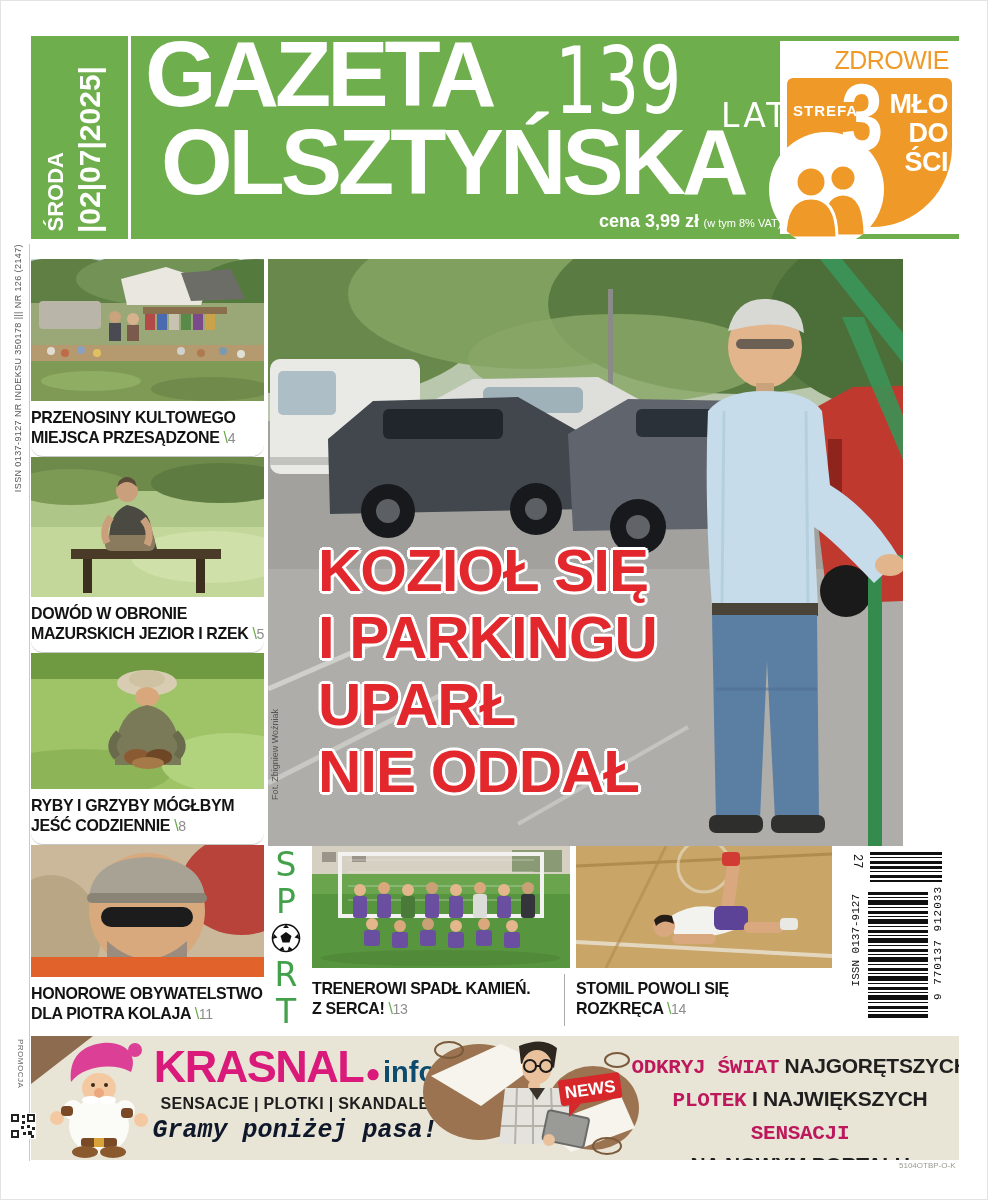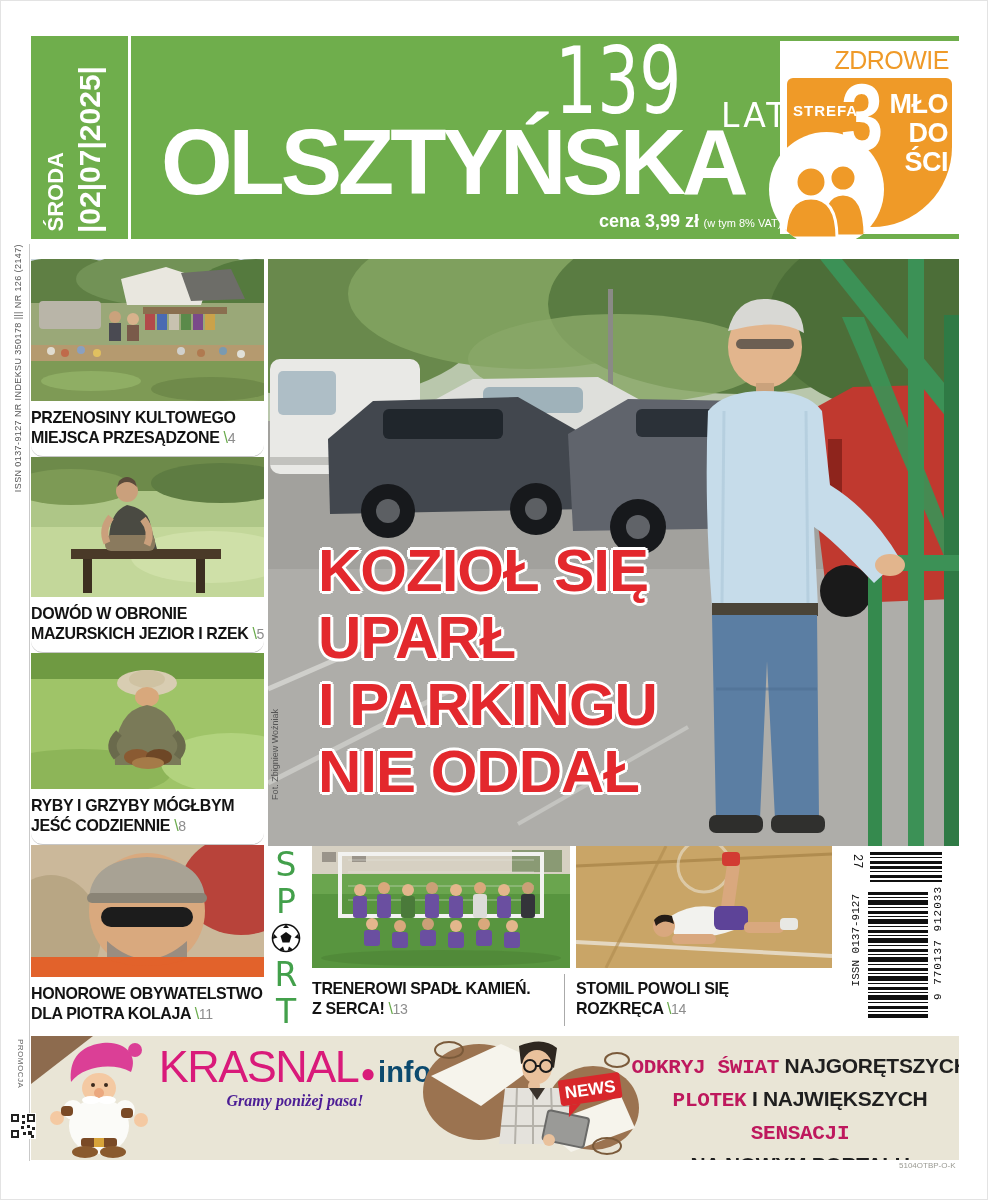--- a/index.html
+++ b/index.html
@@ -43,21 +43,21 @@
   .story{border-bottom:1px solid #c6c6c6;border-radius:12px;}
   .story:last-child{border-bottom:none;}
   .photo{position:relative;overflow:hidden;line-height:0;}
   .caption{margin:0;padding:7px 0 9px;font-size:17px;line-height:19.5px;font-weight:700;color:#131313;
            letter-spacing:-.4px;transform:scaleX(.94);transform-origin:0 0;width:107%;}
   .ref{font-weight:400;white-space:nowrap;}
   .ref-slash{color:#69aa4b;}
   .ref-num{color:#8d8d8d;font-size:15px;}
 
   
-  .main-photo{position:absolute;left:267px;top:258px;width:691px;height:587px;overflow:hidden;line-height:0;}
+  .main-photo{position:absolute;left:267px;top:258px;width:635px;height:587px;overflow:hidden;line-height:0;}
   .credit{position:absolute;left:3px;top:450px;font-size:9px;color:#555;line-height:1;}
   .main-headline{position:absolute;left:50px;top:278px;line-height:67px;font-size:60px;font-weight:700;
     color:#e3282d;letter-spacing:-1px;white-space:nowrap;
     text-shadow:-3px 0 0 #fff,3px 0 0 #fff,0 -3px 0 #fff,0 3px 0 #fff,-2px -2px 0 #fff,2px 2px 0 #fff,-2px 2px 0 #fff,2px -2px 0 #fff;}
 
   
   .sport{position:absolute;left:267px;top:845px;width:691px;height:190px;}
   .sport-col{position:absolute;left:0;top:0;width:36px;text-align:center;color:#43a04b;
              font-family:"DejaVu Sans",sans-serif;font-size:33px;line-height:37px;}
   .sport-col .ball{display:block;margin:3px auto;line-height:0;}
@@ -75,42 +75,43 @@
     background:repeating-linear-gradient(180deg,#101010 0 3px,#fff 3px 5px,#101010 5px 6px,#fff 6px 8px,#101010 8px 13px,#fff 13px 15px,#101010 15px 16px,#fff 16px 19px);}
   .bc-ean{position:absolute;left:86px;top:38px;font-family:"Liberation Mono",monospace;font-size:11px;color:#111;letter-spacing:1px;}
 
   
   .banner{position:absolute;left:30px;top:1035px;width:928px;height:124px;background:#e9e5d6;overflow:hidden;}
   .corner-tri{position:absolute;left:0;top:0;width:62px;height:48px;background:#8d6b4e;
               clip-path:polygon(0 0,100% 0,0 100%);}
   .gnome{position:absolute;left:12px;top:2px;line-height:0;}
   .brand-block{position:absolute;left:118px;top:8px;width:292px;text-align:center;}
   .brand-line{display:flex;align-items:baseline;justify-content:center;gap:2px;}
-  .brand{font-size:45px;font-weight:400;letter-spacing:-1.5px;color:#d91a7a;line-height:1;}
+  .brand{font-size:45px;font-weight:700;letter-spacing:-1.5px;color:#d91a7a;line-height:1;}
   .brand-dot{font-size:26px;color:#d91a7a;line-height:1;}
   .brand-suffix{font-size:29px;font-weight:700;color:#0c4a6e;line-height:1;}
   .subline{margin-top:6px;font-size:16px;font-weight:700;color:#1e1e1e;letter-spacing:.3px;}
-  .slogan{margin-top:3px;font-family:Liberation Serif, serif;font-style:italic;font-weight:700;font-size:16px;color:#4c1d95;}
+  .slogan{margin-top:3px;font-family:Liberation Mono, monospace;font-style:italic;font-weight:700;font-size:25px;color:#0f172a;}
   .mid-art{position:absolute;left:390px;top:0;line-height:0;}
   .right-block{position:absolute;left:594px;top:14px;width:350px;text-align:center;
                font-size:21px;font-weight:700;line-height:31px;letter-spacing:-.3px;}
   .pink{color:#be185d;font-family:Liberation Mono, monospace;} .dark{color:#1f1f1f;}
 </style>
 </head>
 <body>
 
 <div class="page">
 
   <div class="edition vert">ISSN 0137-9127 NR INDEKSU 350178 ||| NR 126 (2147)</div>
   <div class="left-rule"></div>
 
   <header class="masthead">
     <div class="date-day vert">ŚRODA</div>
     <div class="date-nums vert">|02|07|2025|</div>
     <div class="date-sep"></div>
+    <div class="m-gazeta">GAZETA</div>
     <div class="m-139">139</div>
     <div class="m-lat">LAT</div>
     <div class="m-olsz">OLSZTYŃSKA</div>
     <div class="m-price">
       <span class="price-main">cena 3,99 zł</span>
       <span class="price-vat">(w tym 8% VAT)</span>
     </div>
 
     <div class="promo">
       <div class="promo-header">ZDROWIE</div>
@@ -304,22 +305,22 @@
         <rect x="444" y="344" width="106" height="13" fill="#4a4438"></rect>
         <path d="M444 356 L448 560 L492 560 L499 402 L507 560 L551 560 L549 356 Z" fill="#5b7ea3"></path>
         <path d="M448 430 L549 430" stroke="#4d6d90" stroke-width="3" opacity=".5"></path>
         <rect x="441" y="556" width="54" height="18" rx="7" fill="#2e2e2c"></rect>
         <rect x="503" y="556" width="54" height="18" rx="7" fill="#30302e"></rect>
         <ellipse cx="622" cy="306" rx="15" ry="11" fill="#e2b58d"></ellipse>
       </g>
     </svg>
     <div class="main-headline">
       <div>KOZIOŁ SIĘ</div>
+      <div>I PARKINGU</div>
       <div>UPARŁ</div>
-      <div>I PARKINGU</div>
       <div>NIE ODDAŁ</div>
     </div>
     <div class="credit vert">Fot. Zbigniew Woźniak</div>
   </figure>
 
   <section class="sport">
     <div class="sport-col">
       <span>S</span><br>
       <span>P</span>
       <span class="ball">
@@ -451,20 +452,21 @@
         <ellipse cx="70" cy="114" rx="13" ry="6" fill="#8a5a2e"></ellipse>
       </svg>
     </div>
 
     <div class="brand-block">
       <div class="brand-line">
         <span class="brand">KRASNAL</span>
           <span class="brand-dot">●</span>
           <span class="brand-suffix">info</span>
       </div>
+      <div class="subline">SENSACJE | PLOTKI | SKANDALE</div>
       <div class="slogan">Gramy poniżej pasa!</div>
     </div>
 
     <div class="mid-art">
       <svg width="218" height="124" viewBox="0 0 218 124">
         <ellipse cx="58" cy="56" rx="56" ry="48" fill="#9b7350"></ellipse>
         <ellipse cx="172" cy="72" rx="46" ry="42" fill="#9b7350"></ellipse>
         <polygon points="10,40 80,8 120,26 60,70" fill="#f6f4ec"></polygon>
         <polygon points="120,90 200,60 214,92 150,116" fill="#f6f4ec"></polygon>
         <ellipse cx="28" cy="14" rx="14" ry="8" fill="none" stroke="#7a5a3a" stroke-width="2"></ellipse>

